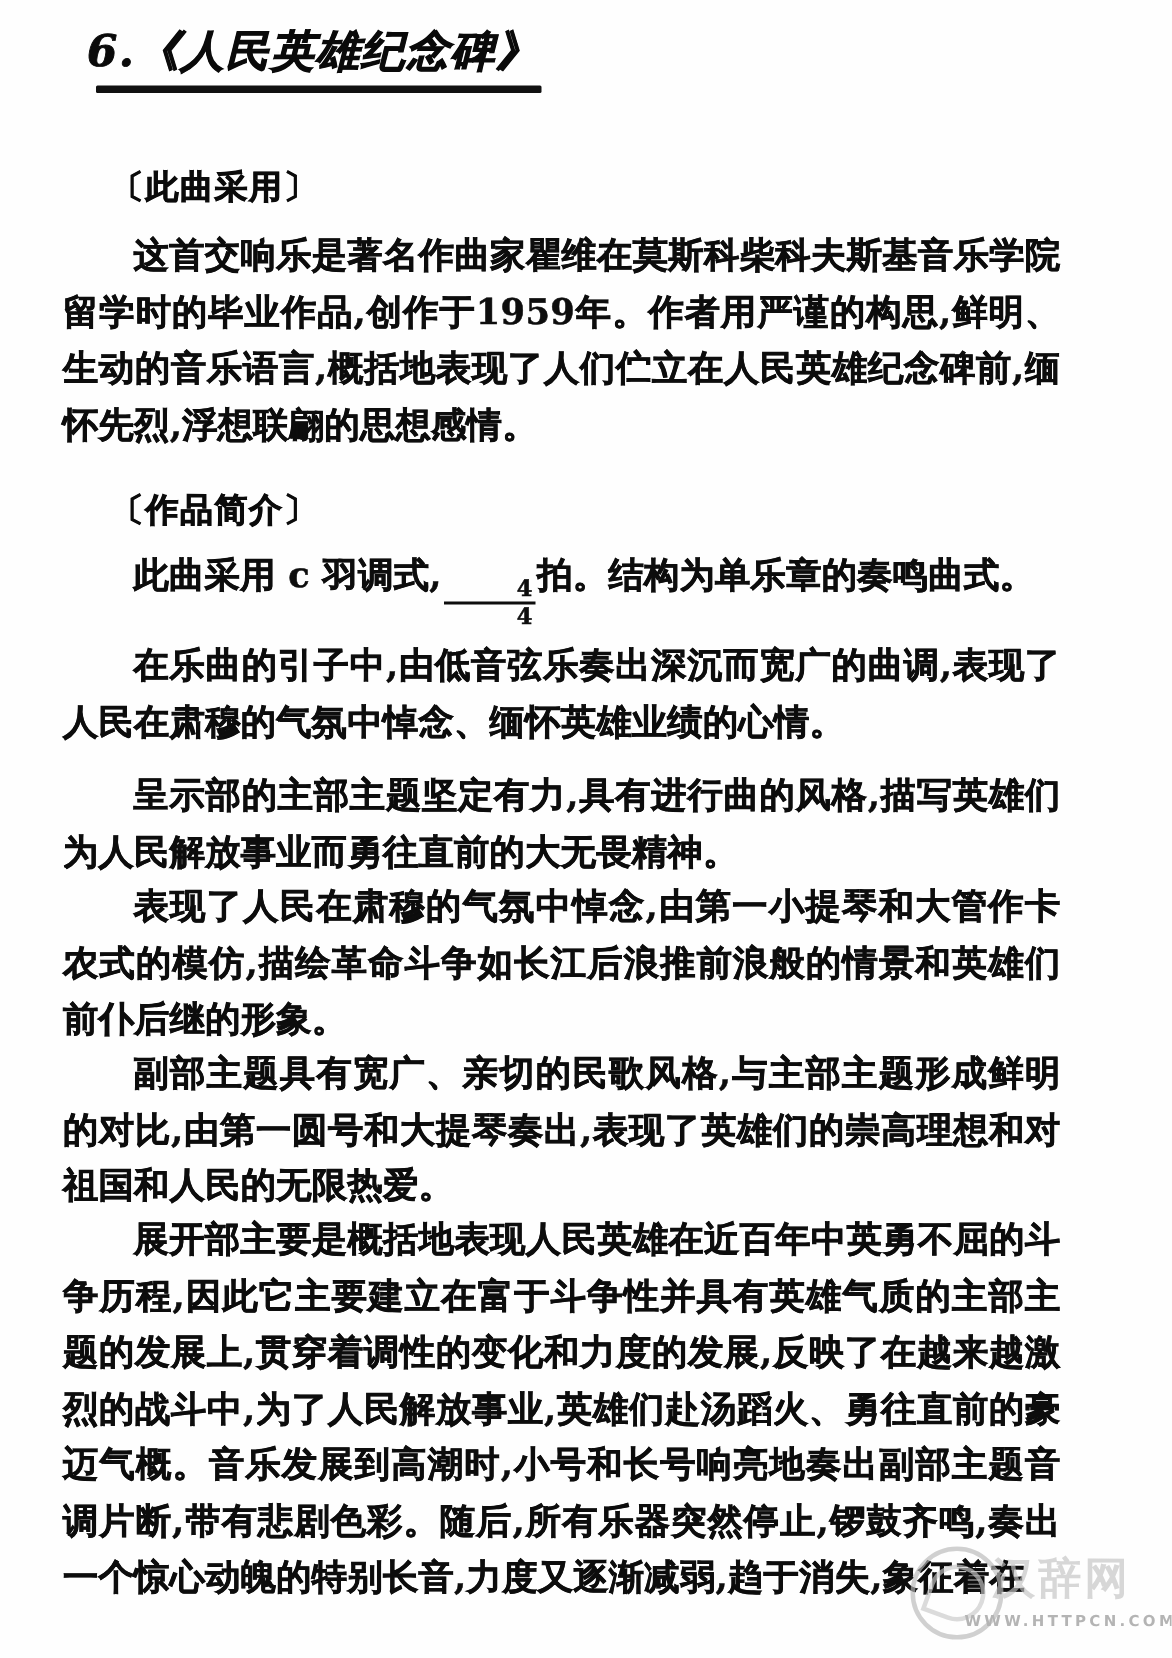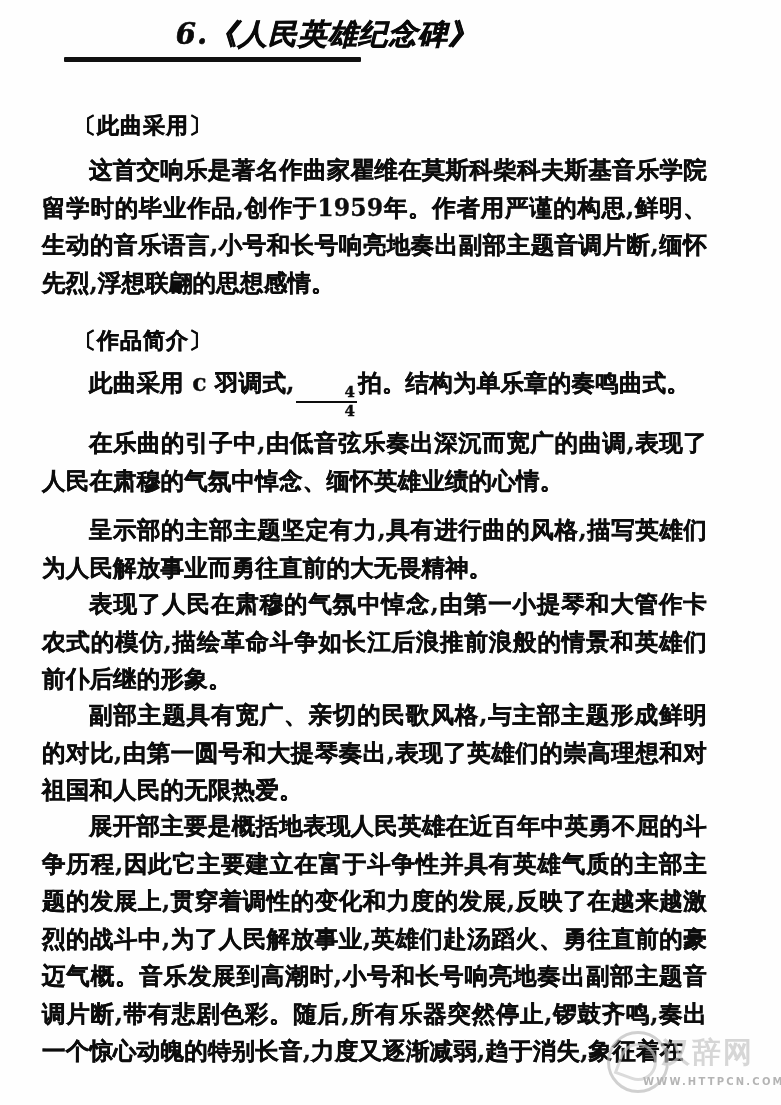--- a/index.html
+++ b/index.html
@@ -33,21 +33,20 @@
   }
   .doc-title {
     font-family: "DejaVu Serif", serif;
     font-weight: bold;
     font-style: italic;
     font-size: 29px;
     line-height: 40px;
     color: #0a0a0a;
     letter-spacing: 1px;
     white-space: nowrap;
-    text-align: right;
     -webkit-text-stroke: 0.6px #0a0a0a;
   }
   .title-rule {
     margin-top: 3px;
     margin-left: 6px;
     width: 297px;
     height: 5px;
     background: #111111;
     border-radius: 1px;
   }
@@ -177,21 +176,21 @@
 
 <div id="page">
 
   <div class="title-block">
     <div class="doc-title">6.《人民英雄纪念碑》</div>
     <div class="title-rule"></div>
   </div>
 
   <div class="section-heading" id="heading-intro">〔此曲采用〕</div>
 
-  <div class="para" id="para-intro">这首交响乐是著名作曲家瞿维在莫斯科柴科夫斯基音乐学院留学时的毕业作品,创作于1959年。作者用严谨的构思,鲜明、生动的音乐语言,小号和长号响亮地奏出副部主题音调片断,缅怀先烈,浮想联翩的思想感情。</div>
+  <div class="para" id="para-intro">这首交响乐是著名作曲家瞿维在莫斯科柴科夫斯基音乐学院留学时的毕业作品,创作于1959年。作者用严谨的构思,鲜明、生动的音乐语言,概括地表现了人们伫立在人民英雄纪念碑前,缅怀先烈,浮想联翩的思想感情。</div>
 
   <div class="section-heading" id="heading-appreciation">〔作品简介〕</div>
 
   <div class="para" id="para-mode">
     <span>此曲采用 c 羽调式,</span><span class="frac">
         <span class="num">4</span>
         <span class="bar"></span>
         <span class="den">4</span>
       </span><span>拍。结构为单乐章的奏鸣曲式。</span>
   </div>

